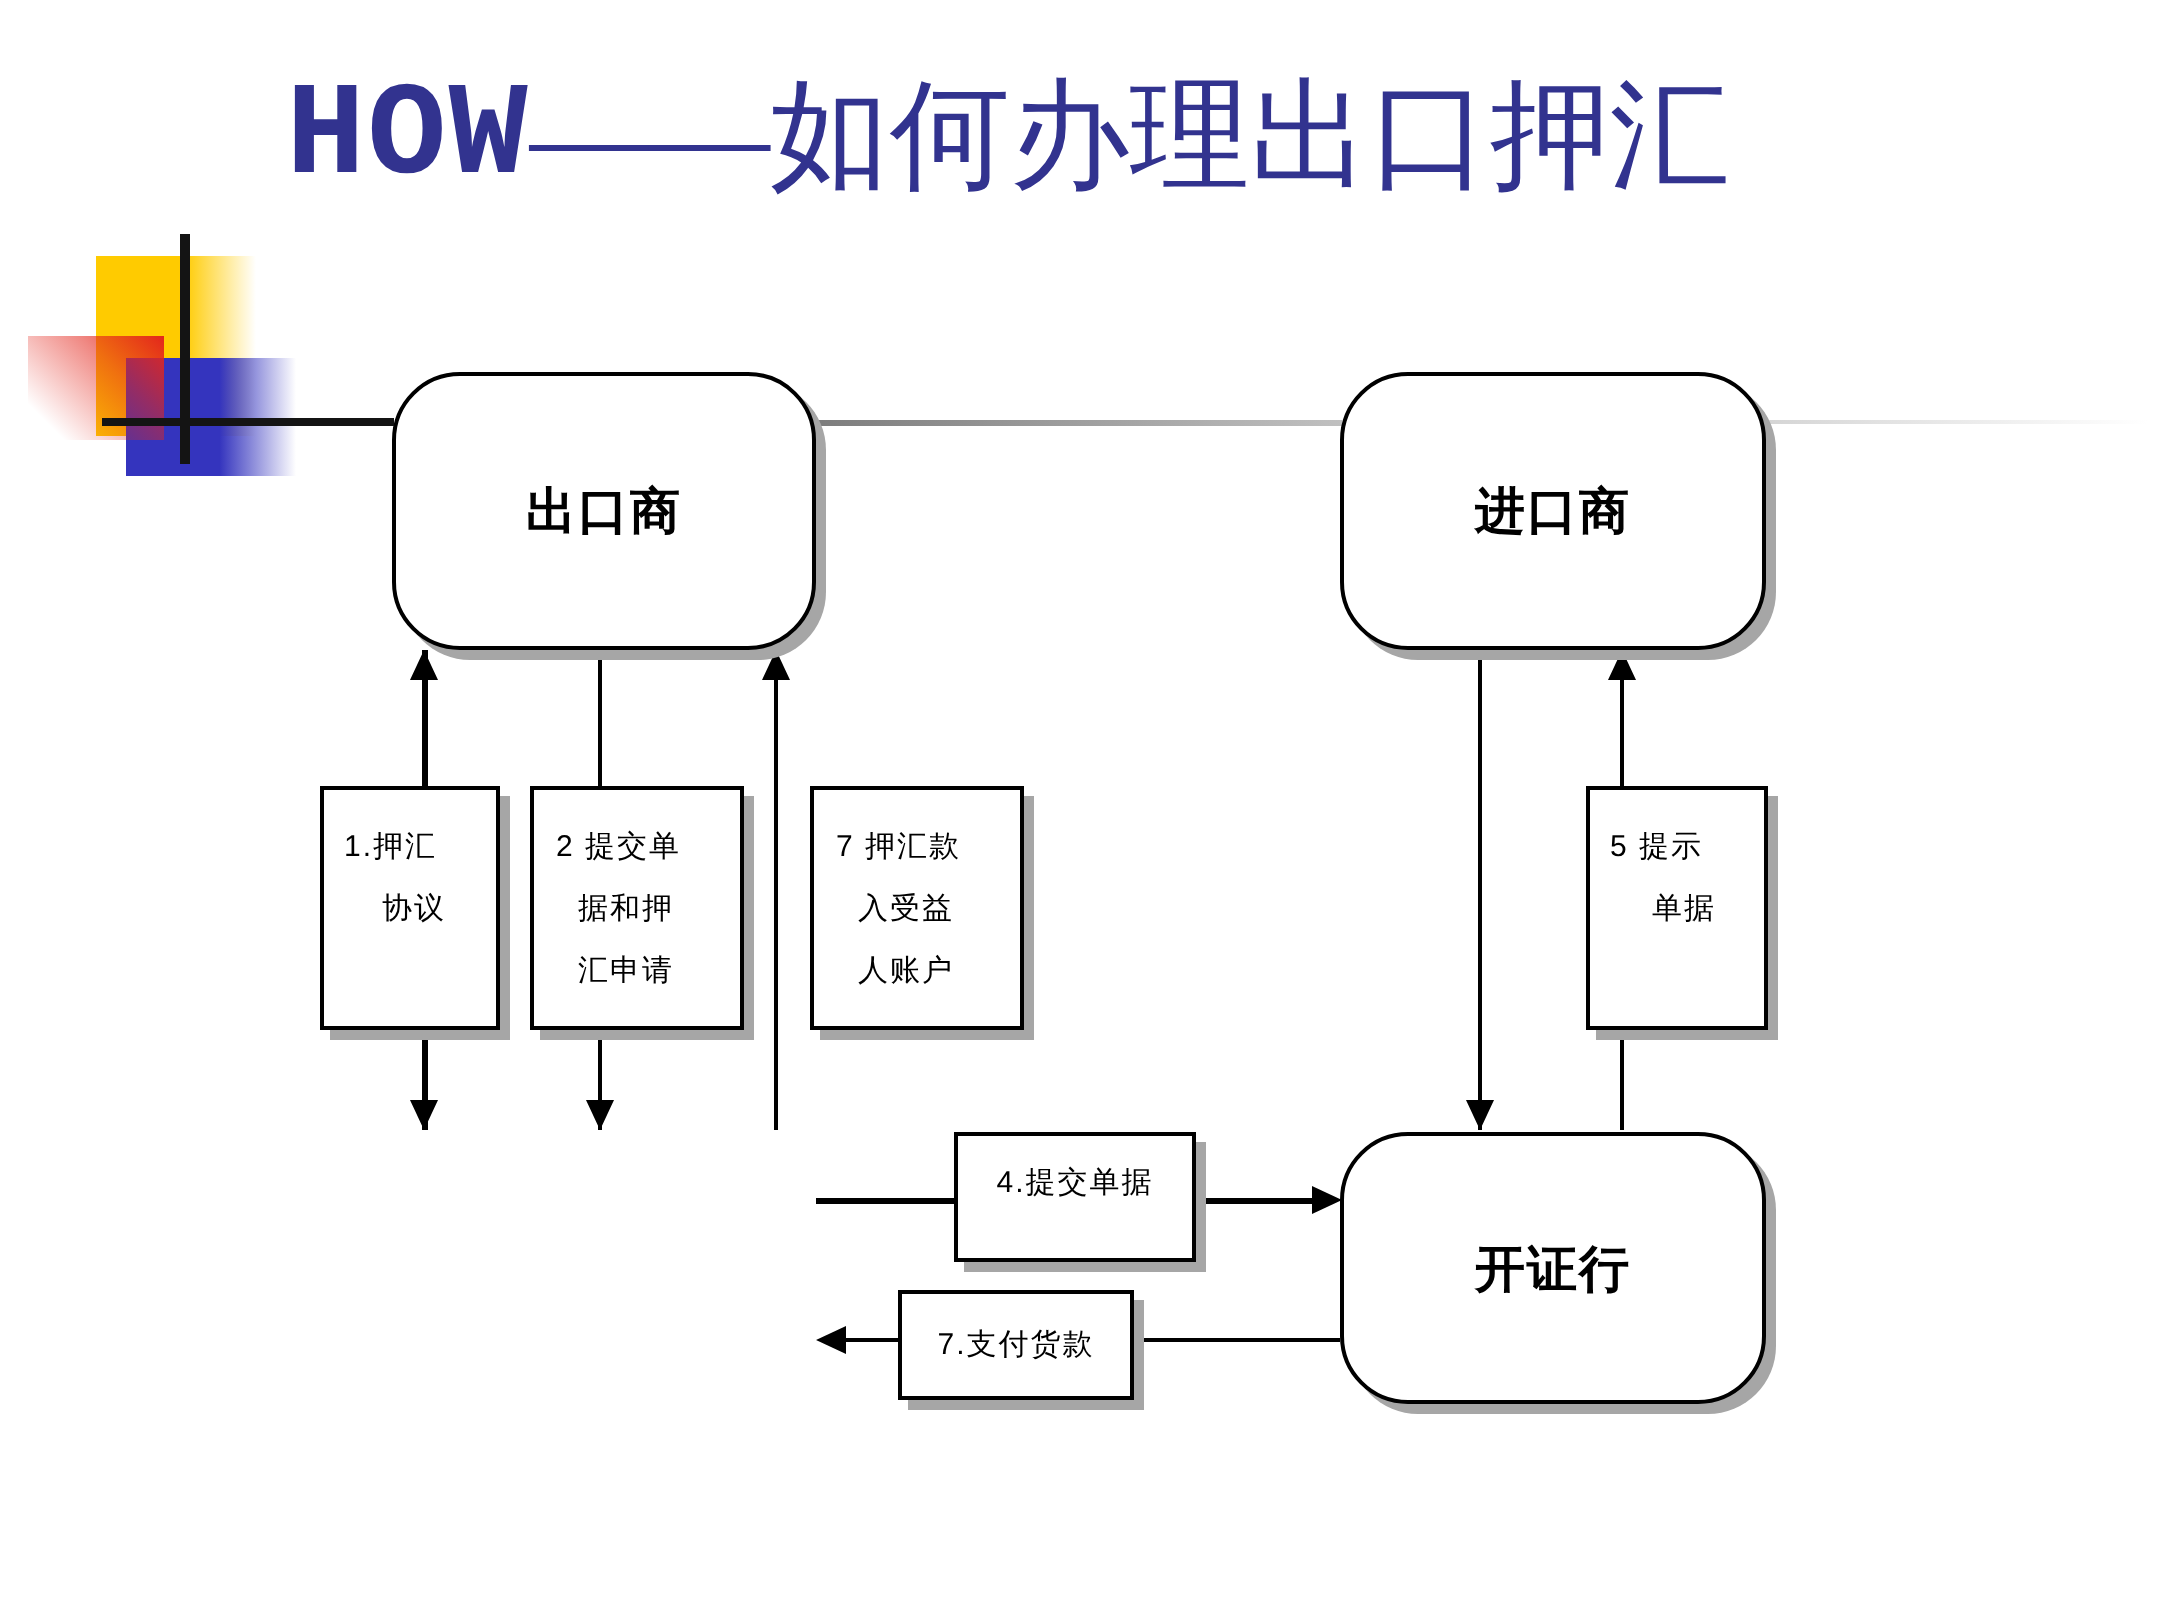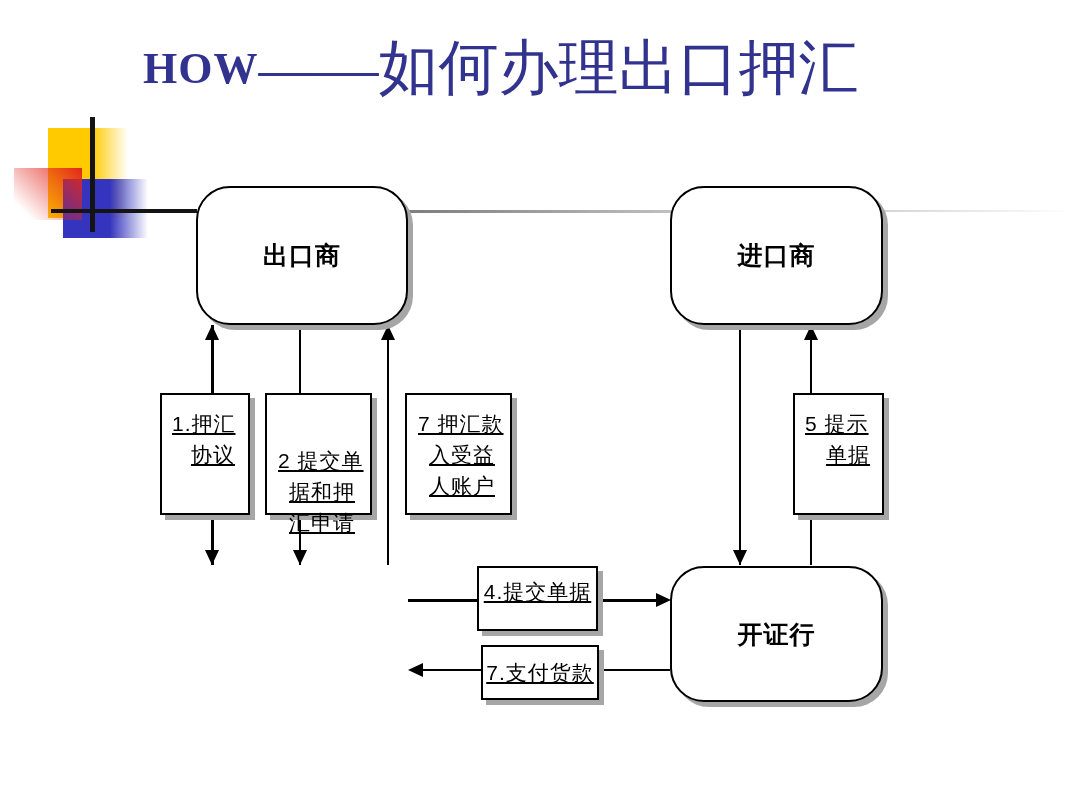--- a/index.html
+++ b/index.html
@@ -6,22 +6,22 @@
   .slide{
     position:relative;width:1080px;height:810px;background:#ffffff;
     overflow:hidden;font-family:"Liberation Sans","DejaVu Sans",sans-serif;
   }
   
   .title{
     position:absolute;left:143px;top:28px;white-space:nowrap;
     color:#32338F;
   }
   .title .t-how{
-    font-family:Liberation Serif, serif;
-    font-weight:800;font-size:44px;letter-spacing:1px;vertical-align:middle;
+    font-family:Liberation Mono, monospace;
+    font-weight:800;font-size:66px;letter-spacing:1px;vertical-align:middle;
   }
   .title .t-cn{
     font-family:"Liberation Serif","DejaVu Serif",serif;
     font-weight:400;font-size:60px;vertical-align:middle;
   }
   
   .deco{position:absolute;}
   .deco-yellow{left:48px;top:128px;width:80px;height:90px;z-index:1;
     background:linear-gradient(90deg,#FFCB00 0%,#FFCB00 55%,rgba(255,255,255,0) 100%);}
   .deco-blue{left:63px;top:179px;width:85px;height:59px;z-index:2;
@@ -44,34 +44,33 @@
     font-weight:700;font-size:25px;color:#000;letter-spacing:1px;
   }
   .e-exporter{left:196px;top:186px;width:212px;height:139px;}
   .e-importer{left:670px;top:186px;width:213px;height:139px;}
   .e-chinabank{left:196px;top:566px;width:212px;height:136px;}
   .e-issuingbank{left:670px;top:566px;width:213px;height:136px;}
   
   .step{
     position:absolute;box-sizing:border-box;background:#fff;
     border:2px solid #000;box-shadow:5px 5px 0 #A6A6A6;z-index:3;
-    font-size:21px;line-height:31px;color:#000;padding-top:13px;
+    font-size:15px;line-height:31px;color:#000;padding-top:13px;
     letter-spacing:1px;
-    text-decoration:underline;
   }
   .s1{left:160px;top:393px;width:90px;height:122px;}
   .s2{left:265px;top:393px;width:107px;height:122px;}
   .s3{left:405px;top:393px;width:107px;height:122px;}
   .s6{left:670px;top:393px;width:105px;height:122px;}
   .s5{left:793px;top:393px;width:91px;height:122px;}
   .s4{left:477px;top:566px;width:121px;height:65px;padding:0;text-align:center;line-height:47px;}
-  .s7{left:481px;top:645px;width:118px;height:55px;padding:0;text-align:center;line-height:51px;}
+  .s7{left:449px;top:645px;width:118px;height:55px;padding:0;text-align:center;line-height:51px;}
   .ln{white-space:nowrap;}
   .s1 .ln1{padding-left:10px;} .s1 .ln2{padding-left:29px;}
-  .s2 .ln1{padding-left:11px;margin-top:37px;} .s2 .ln2,.s2 .ln3{padding-left:22px;}
+  .s2 .ln1{padding-left:11px;} .s2 .ln2,.s2 .ln3{padding-left:22px;}
   .s3 .ln1{padding-left:11px;} .s3 .ln2,.s3 .ln3{padding-left:22px;}
   .s6 .ln1{padding-left:10px;} .s6 .ln2{padding-left:14px;}
   .s5 .ln1{padding-left:10px;} .s5 .ln2{padding-left:31px;}
   
   .vline{position:absolute;background:#000;z-index:1;}
   .vA{left:211px;top:325px;width:3px;height:240px;}
   .vB{left:299px;top:325px;width:2px;height:240px;}
   .vC{left:387px;top:325px;width:2px;height:240px;}
   .vD{left:739px;top:325px;width:2px;height:240px;}
   .vE{left:810px;top:325px;width:2px;height:240px;}

